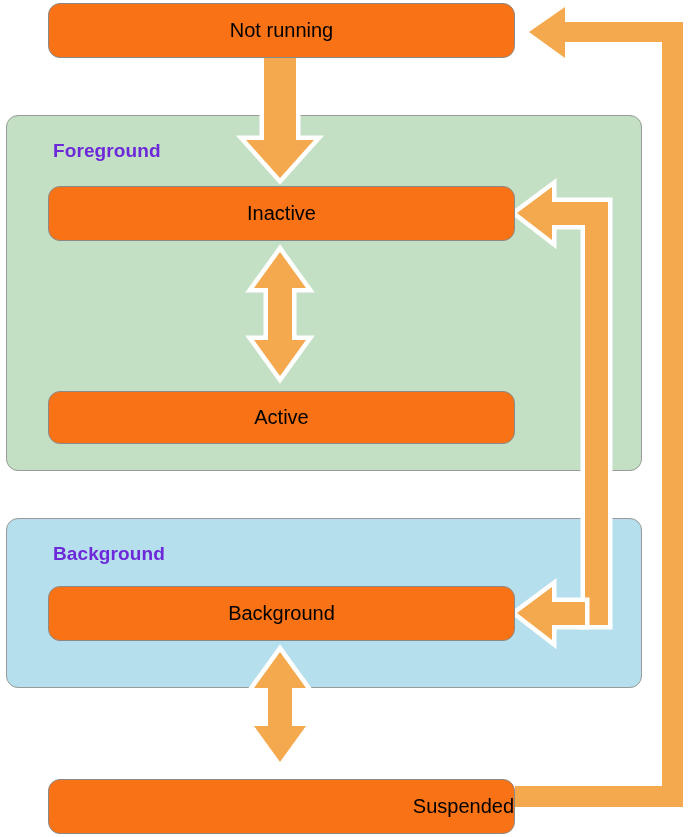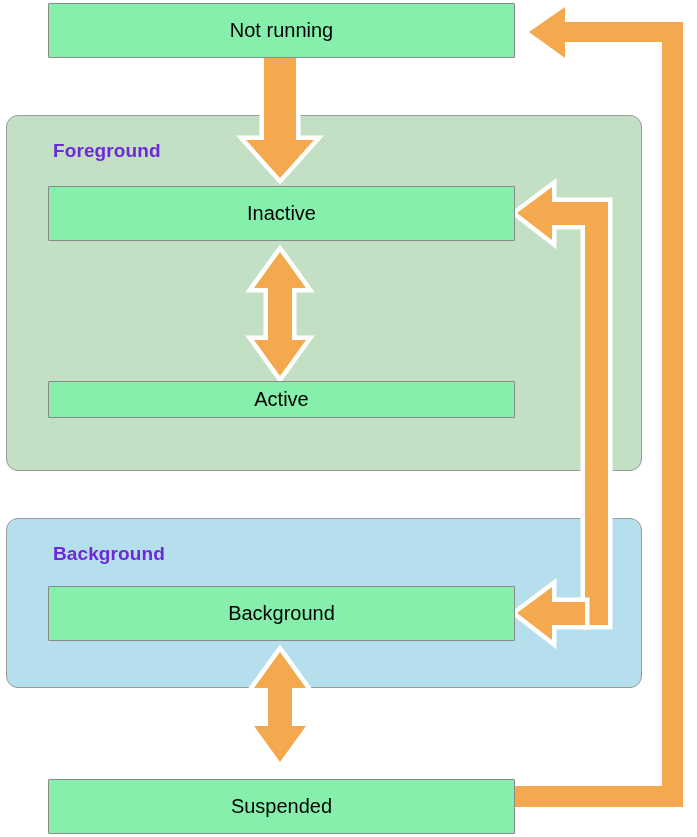--- a/index.html
+++ b/index.html
@@ -30,23 +30,23 @@
   .group-label {
     position: absolute;
     font-weight: bold;
     font-size: 19px;
     color: #6d28d9;
     letter-spacing: 0.1px;
   }
   .state-box {
     position: absolute;
     box-sizing: border-box;
-    background: #86efac;
+    background: #f97316;
     border: 1px solid #8a8a8a;
-    border-radius: 1px;
+    border-radius: 12px;
     display: flex;
     align-items: center;
     justify-content: center;
     font-size: 20px;
     color: #000000;
   }
   .arrows-layer {
     position: absolute;
     left: 0; top: 0;
     width: 697px; height: 837px;
@@ -98,25 +98,25 @@
   </svg>
 
   <div class="state-box" style="left:48px; top:3px; width:467px; height:55px;">
     <span>Not running</span>
   </div>
 
   <div class="state-box" style="left:48px; top:186px; width:467px; height:55px;">
     <span>Inactive</span>
   </div>
 
-  <div class="state-box" style="left:48px; top:381px; width:467px; height:37px;">
+  <div class="state-box" style="left:48px; top:391px; width:467px; height:53px;">
     <span>Active</span>
   </div>
 
   <div class="state-box" style="left:48px; top:586px; width:467px; height:55px;">
     <span>Background</span>
   </div>
 
-  <div class="state-box" style="left:48px; top:779px; width:467px; height:55px;">
+  <div class="state-box" style="left:48px; top:779px; width:467px; height:55px;justify-content:flex-end;">
     <span>Suspended</span>
   </div>
 
 </div>
 
 </body></html>

